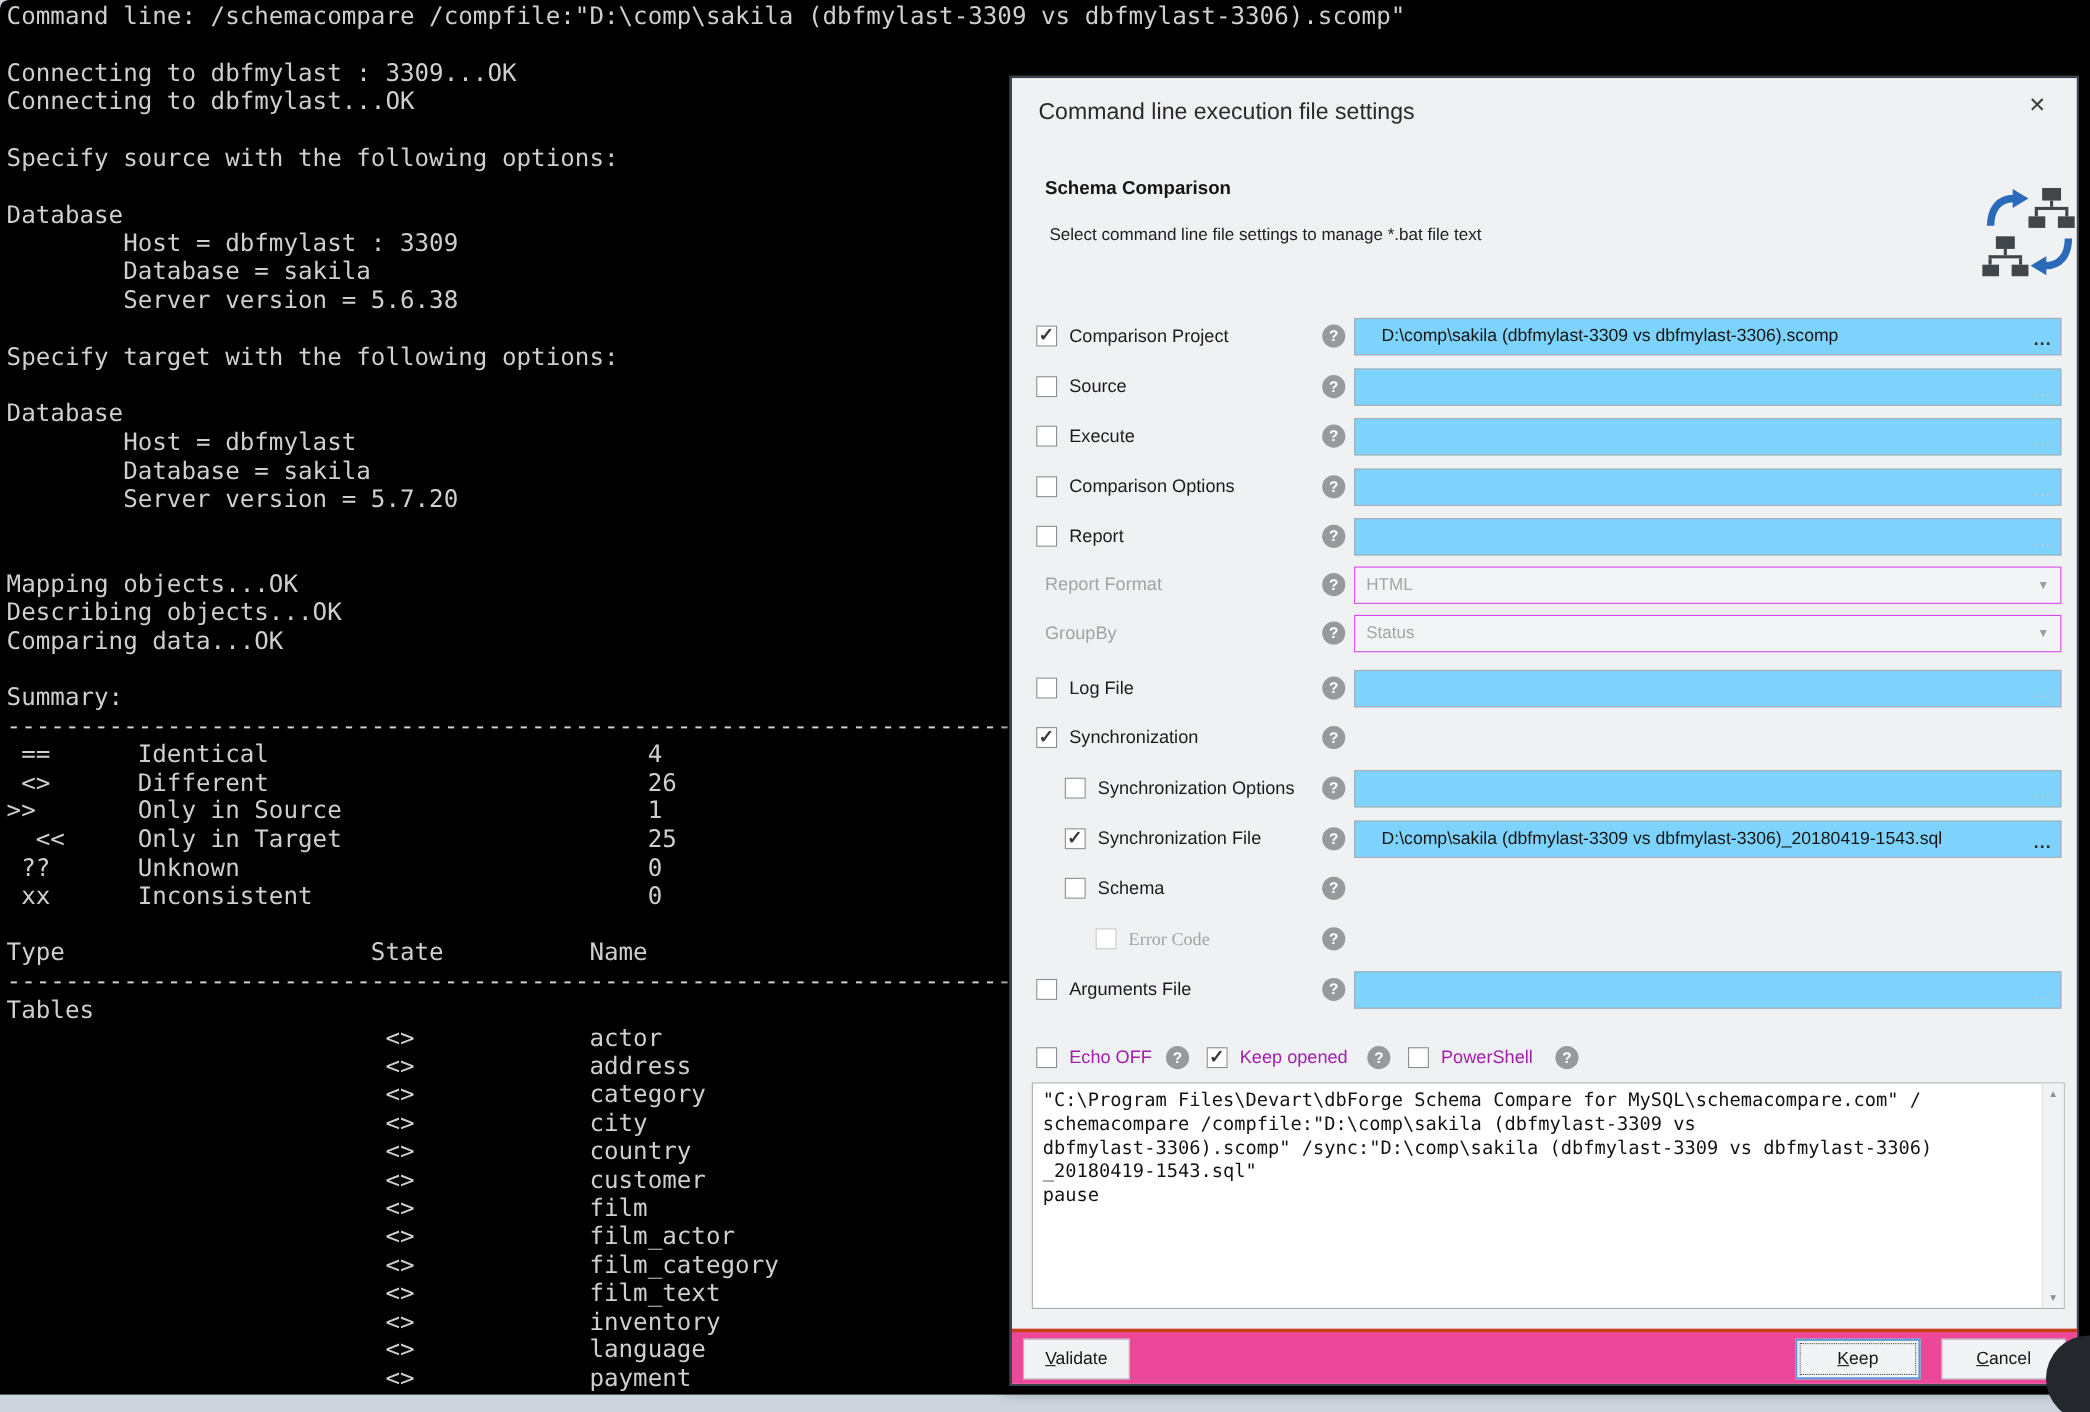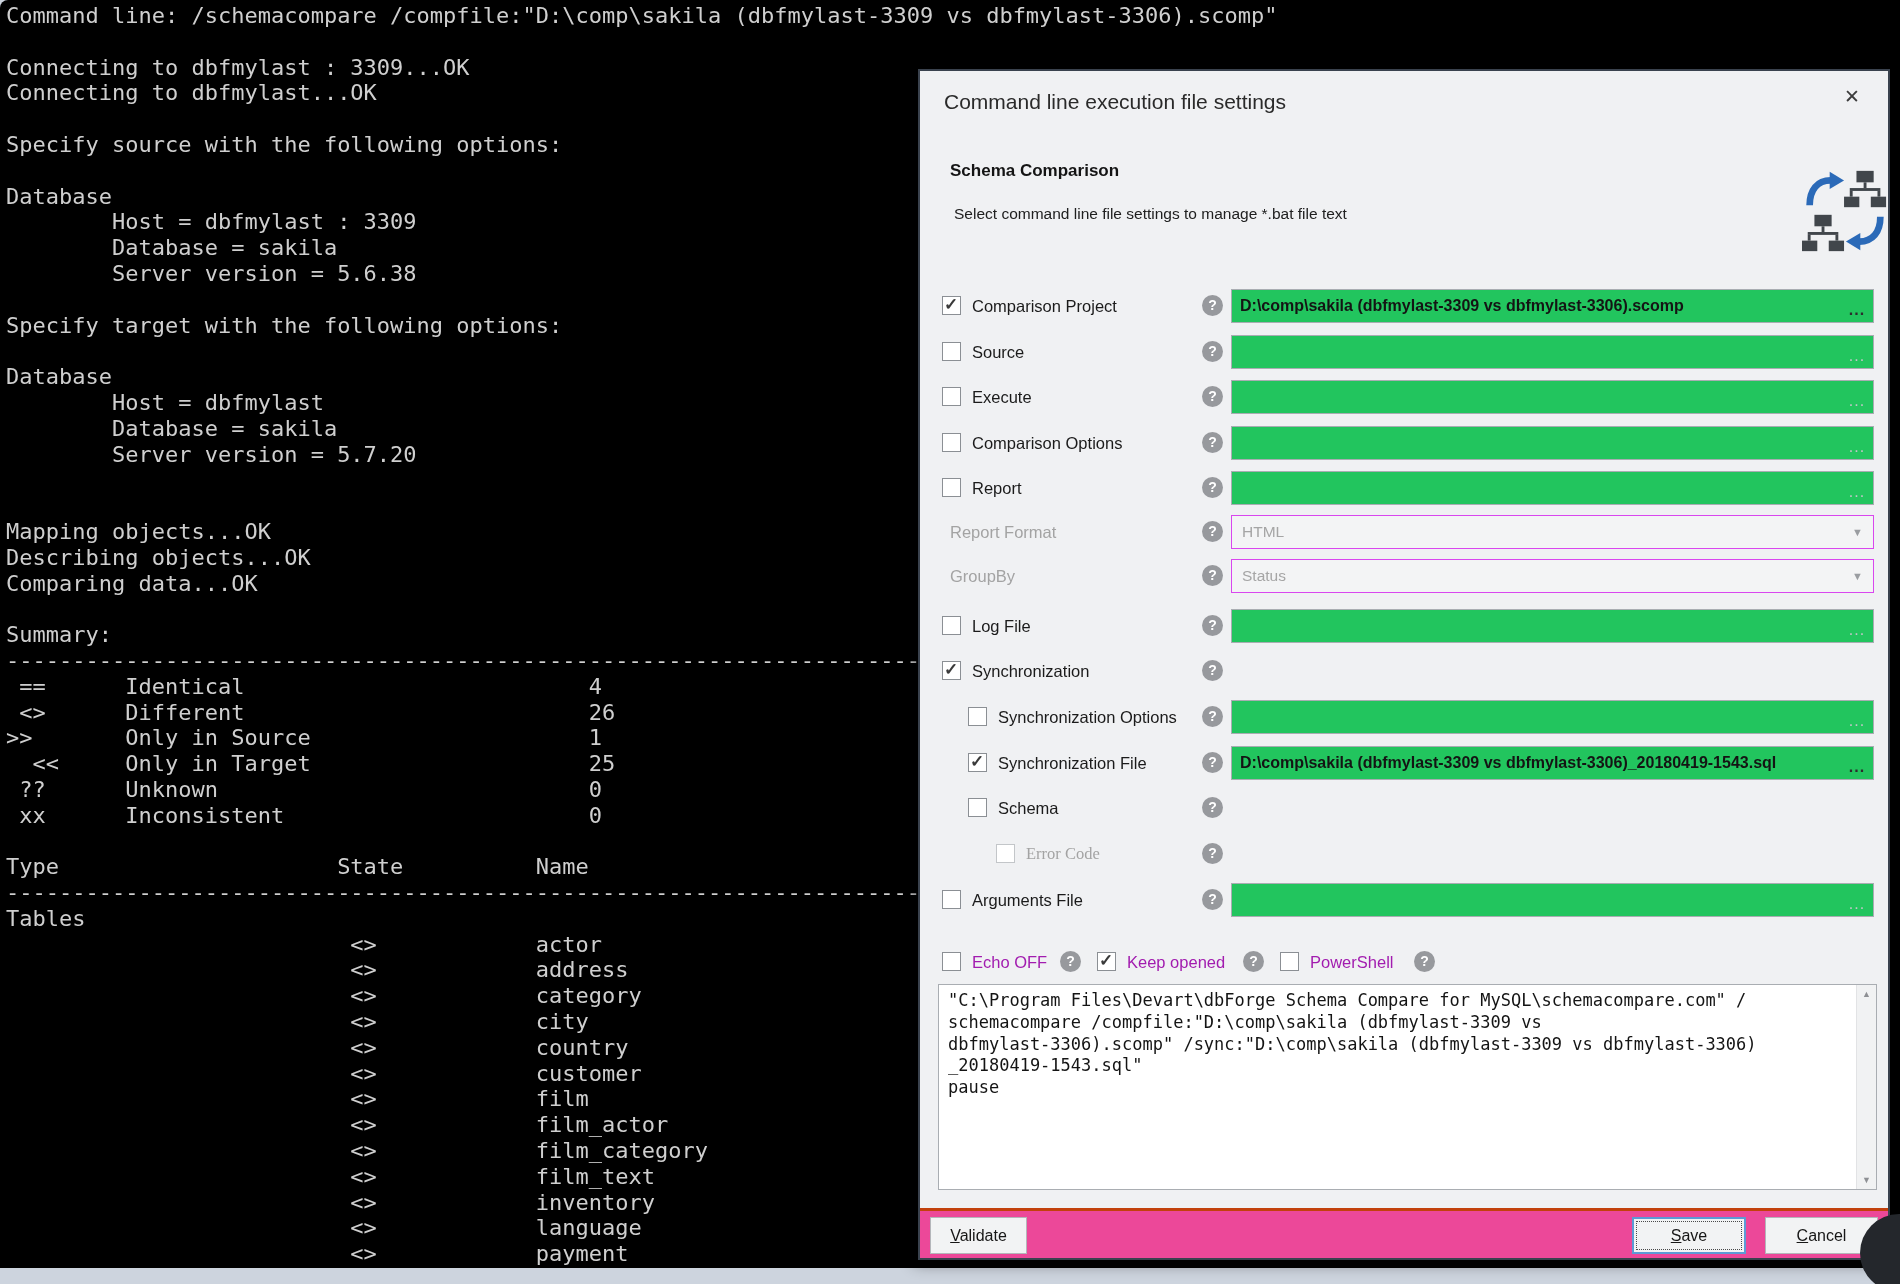--- a/index.html
+++ b/index.html
@@ -38,22 +38,22 @@
   .cb{position:absolute;left:22px;top:8px;width:19px;height:19px;background:#fff;border:1px solid #8b8f94;box-sizing:border-box;}
   .cb .check{display:none;position:absolute;left:1px;top:-3px;font-size:17px;font-weight:bold;color:#3a3a3a;}
   .cb.checked .check{display:block;}
   .cb.disabled{border-color:#c3c6c9;}
   .indent1 .cb{left:48px;} .indent2 .cb{left:76px;}
   .flabel{position:absolute;left:52px;top:50%;transform:translateY(-50%);font-size:16.5px;color:#1b1b1b;white-space:nowrap;}
   .indent1 .flabel{left:78px;} .indent2 .flabel{left:106px;font-family:Liberation Serif, serif;}
   .flabel.dis{color:#a3a3a3;left:30px;}
   .help{position:absolute;left:282px;top:7px;width:21px;height:21px;border-radius:50%;background:#97999d;color:#fff;font-weight:bold;font-size:14px;text-align:center;line-height:21px;}
   .ffield{position:absolute;left:311px;top:1px;width:643px;height:34px;}
-  .txt{width:100%;height:100%;border:1px solid #a9adb2;background:#22c55e;font-family:"Liberation Sans",sans-serif;
-       font-size:16px;padding:0 32px 0 8px;box-sizing:border-box;color:#141414;outline:none;font-weight:bold;}
+  .txt{width:100%;height:100%;border:1px solid #a9adb2;background:#7dd3fc;font-family:"Liberation Sans",sans-serif;
+       font-size:16px;padding:0 32px 0 24px;box-sizing:border-box;color:#141414;outline:none;}
   .browse{position:absolute;right:3px;top:0;bottom:4px;width:28px;display:flex;align-items:flex-end;justify-content:center;
           color:#2c2c2c;font-weight:bold;font-size:16px;letter-spacing:1px;}
   .browse.faint{color:#c3c5c8;font-weight:normal;}
   .dd{width:100%;height:100%;border:1px solid #d946ef;background:#f3f4f5;color:#a5a5a5;font-size:15.5px;
       display:flex;align-items:center;padding:0 10px;box-sizing:border-box;}
   .dd .arrow{margin-left:auto;color:#9a9da1;font-size:11px;}
 
   
   .opt-cb{position:absolute;top:8px;width:19px;height:19px;background:#fff;border:1px solid #8b8f94;box-sizing:border-box;}
   .opt-cb .check{display:none;position:absolute;left:1px;top:-3px;font-size:17px;font-weight:bold;color:#3a3a3a;}
@@ -310,21 +310,21 @@
       <div class="up">▲</div>
       <div class="dn">▼</div>
     </div>
   </div>
 
   <div class="bbar">
     <div class="btn btn-validate">
         <span class="t">Validate</span>
       </div>
     <div class="btn btn-save">
-        <span class="t">Save</span>
+        <span class="t">Keep</span>
       </div>
     <div class="btn btn-cancel">
         <span class="t">Cancel</span>
       </div>
     <div class="grip"></div>
   </div>
 
 </div>
 
 <div class="cursor-blob"></div>

